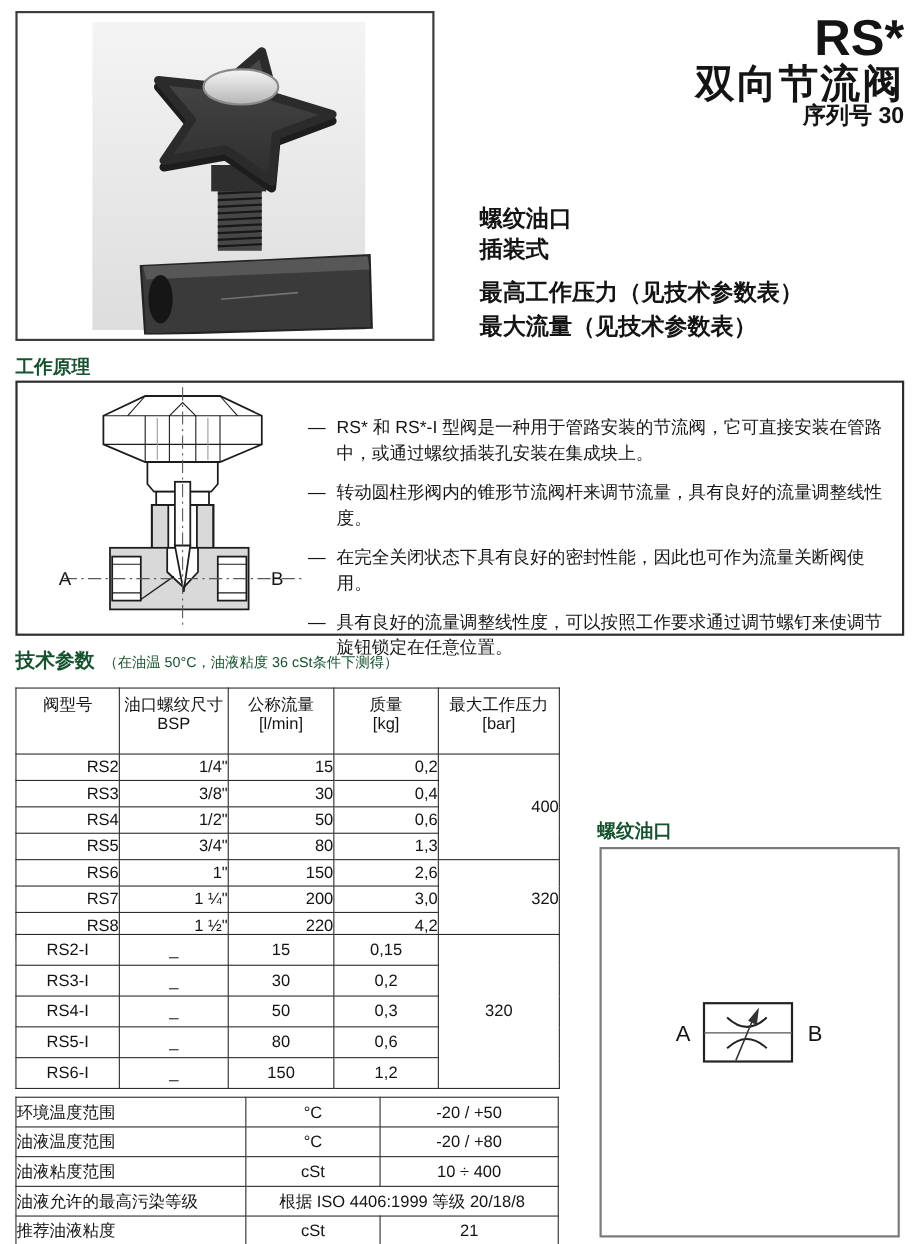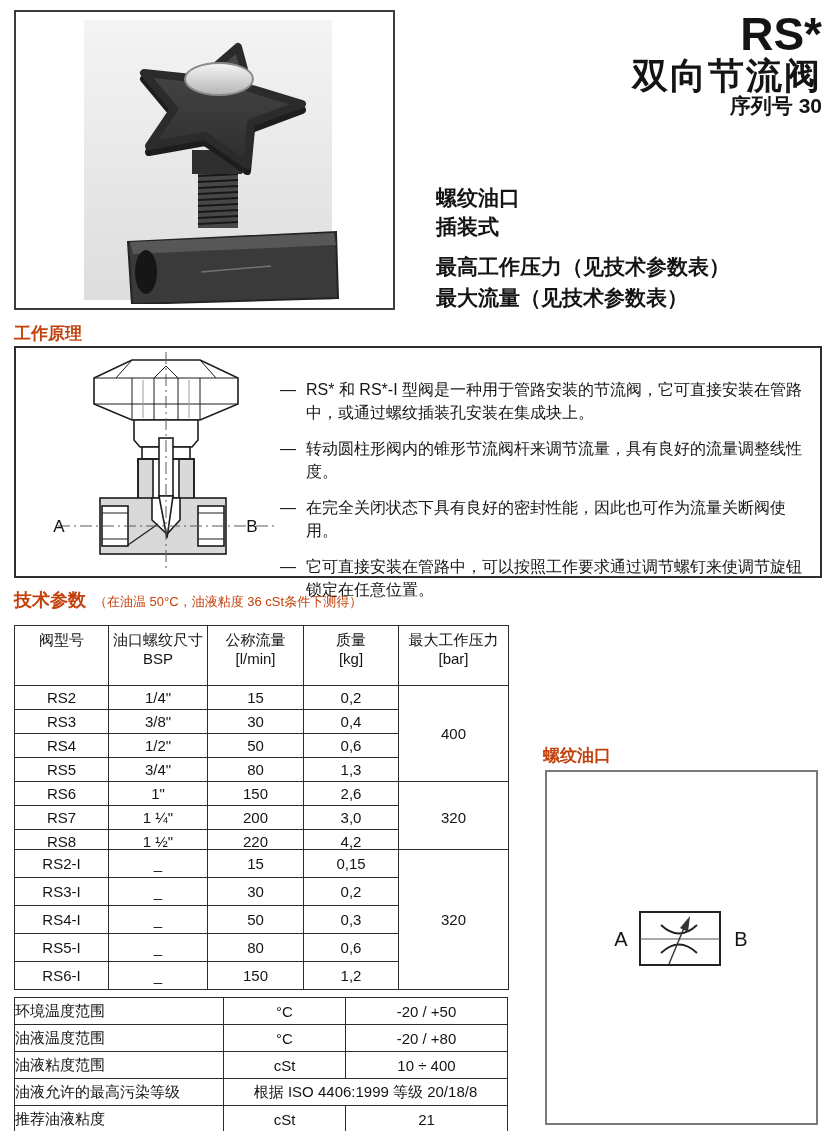--- a/index.html
+++ b/index.html
@@ -17,21 +17,21 @@
   .title-block { position:absolute; top:10px; right:8px; text-align:right; }
   .model-title  { font-size:46px; font-weight:bold; line-height:48px; }
   .product-name { font-size:36px; font-weight:bold; line-height:32px; letter-spacing:2px; margin-top:2px;text-align:center; }
   .series-no    { font-size:21px; font-weight:bold; line-height:27px; }
   
   .features { position:absolute; left:436px; top:184px;font-family:Liberation Serif, serif; }
   .feature-line { font-size:21px; font-weight:bold; line-height:29px; }
   .specs { position:absolute; left:436px; top:251px; }
   .spec-line { font-size:21px; font-weight:bold; line-height:31px; }
   
-  .section-title { position:absolute; font-weight:bold; font-size:17px; color:#c2410c; }
+  .section-title { position:absolute; font-weight:bold; font-size:17px; color:#14532d; }
   #wp-title { left:14px; top:322px; }
   #tp-title { left:14px; top:588px; font-size:18px; }
   #tp-title .note { font-size:13px; font-weight:normal; margin-left:8px; letter-spacing:0; }
   #hs-title { left:543px; top:744px; }
   
   .wp-box {
     position:absolute; left:14px; top:346px; width:804px; height:228px;
     border:2px solid #2e2e2e; background:#ffffff;
   }
   .wp-drawing { position:absolute; left:12px; top:0px; }
@@ -40,21 +40,21 @@
   .bullet .marker { flex:0 0 26px; }
   .bullet .btext { flex:1; }
   
   table { border-collapse:collapse; position:absolute; left:14px; table-layout:fixed; background:#fff; }
   th,td {
     border:1.5px solid #2c2c2c; font-size:15px; text-align:center;
     padding:0; font-weight:normal; vertical-align:middle; color:#141414;
   }
   #table1 { top:625px; }
   #table1 th { height:54px; vertical-align:top; padding-top:5px; }
-  #table1 td { height:23px; }
+  #table1 td { height:23px;text-align:right; }
   #table1 .h2 { margin-top:0; }
   #table1 .mass .h2 { margin-top:0; }
   #table2 { top:849px;padding-left:17px; }
   #table2 td { height:27px; }
   #table3 { top:997px; }
   #table3 td { height:26px; }
   #table3 td.lbl { text-align:left; padding-left:0; }
   
   .hs-box {
     position:absolute; left:545px; top:770px; width:269px; height:351px;
@@ -185,21 +185,21 @@
       <div class="bullet">
         <span class="marker">—</span>
         <span class="btext">转动圆柱形阀内的锥形节流阀杆来调节流量，具有良好的流量调整线性度。</span>
       </div>
       <div class="bullet">
         <span class="marker">—</span>
         <span class="btext">在完全关闭状态下具有良好的密封性能，因此也可作为流量关断阀使用。</span>
       </div>
       <div class="bullet">
         <span class="marker">—</span>
-        <span class="btext">它可直接安装在管路中，可以按照工作要求通过调节螺钉来使调节旋钮锁定在任意位置。</span>
+        <span class="btext">具有良好的流量调整线性度，可以按照工作要求通过调节螺钉来使调节旋钮锁定在任意位置。</span>
       </div>
     </div>
   </div>
 
   <div class="section-title" id="tp-title">
     <span>技术参数</span><span class="note">（在油温 50°C，油液粘度 36 cSt条件下测得）</span>
   </div>
 
   <table id="table1">
     <colgroup>

